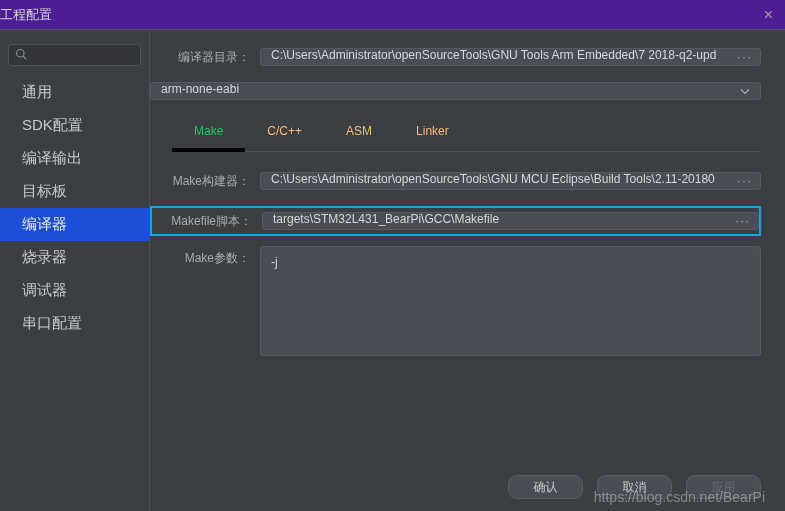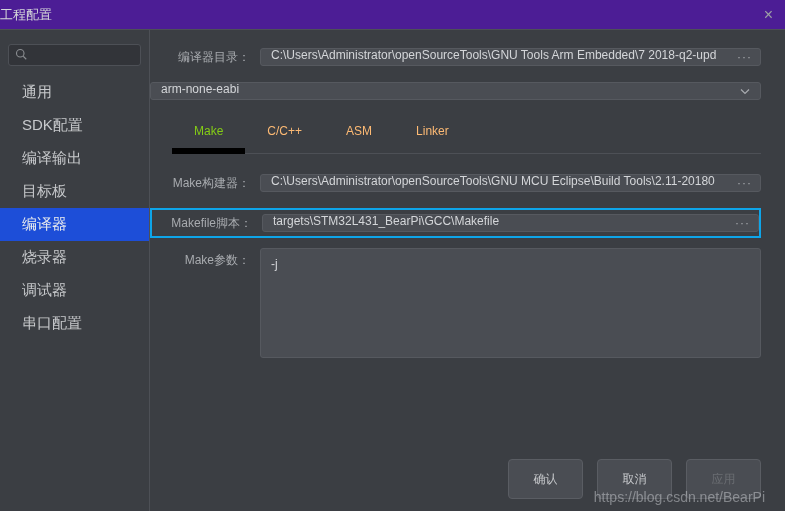--- a/index.html
+++ b/index.html
@@ -135,22 +135,22 @@
       margin-bottom: 20px;
       margin-left: 22px;
     }
     .tab {
       padding: 8px 22px 10px 22px;
       color: #fdba74;
       cursor: pointer;
       font-size: 12px;
     }
     .tab.active {
-      color: #84cc16;
-      border-bottom: 6px solid #000000;
+      color: #22c55e;
+      border-bottom: 4px solid #000000;
       margin-bottom: -1px;
     }
     .textarea-field {
       flex: 1;
       height: 110px;
       background: #4a4d53;
       border: 1px solid #56595f;
       border-radius: 3px;
       color: #d4d6d9;
       padding: 8px 10px;
@@ -159,24 +159,24 @@
     }
     .button-row {
       position: absolute;
       bottom: 12px;
       right: 24px;
       display: flex;
       gap: 14px;
     }
     .btn {
       width: 75px;
-      height: 40px;
+      height: 24px;
       background: #4a4d53;
       border: 1px solid #5a5d63;
-      border-radius: 4px;
+      border-radius: 9px;
       color: #c7c9cc;
       font-size: 12px;
       cursor: pointer;
       display: flex;
       align-items: center;
       justify-content: center;
     }
     .btn.disabled {
       color: #6a6d72;
       cursor: default;

